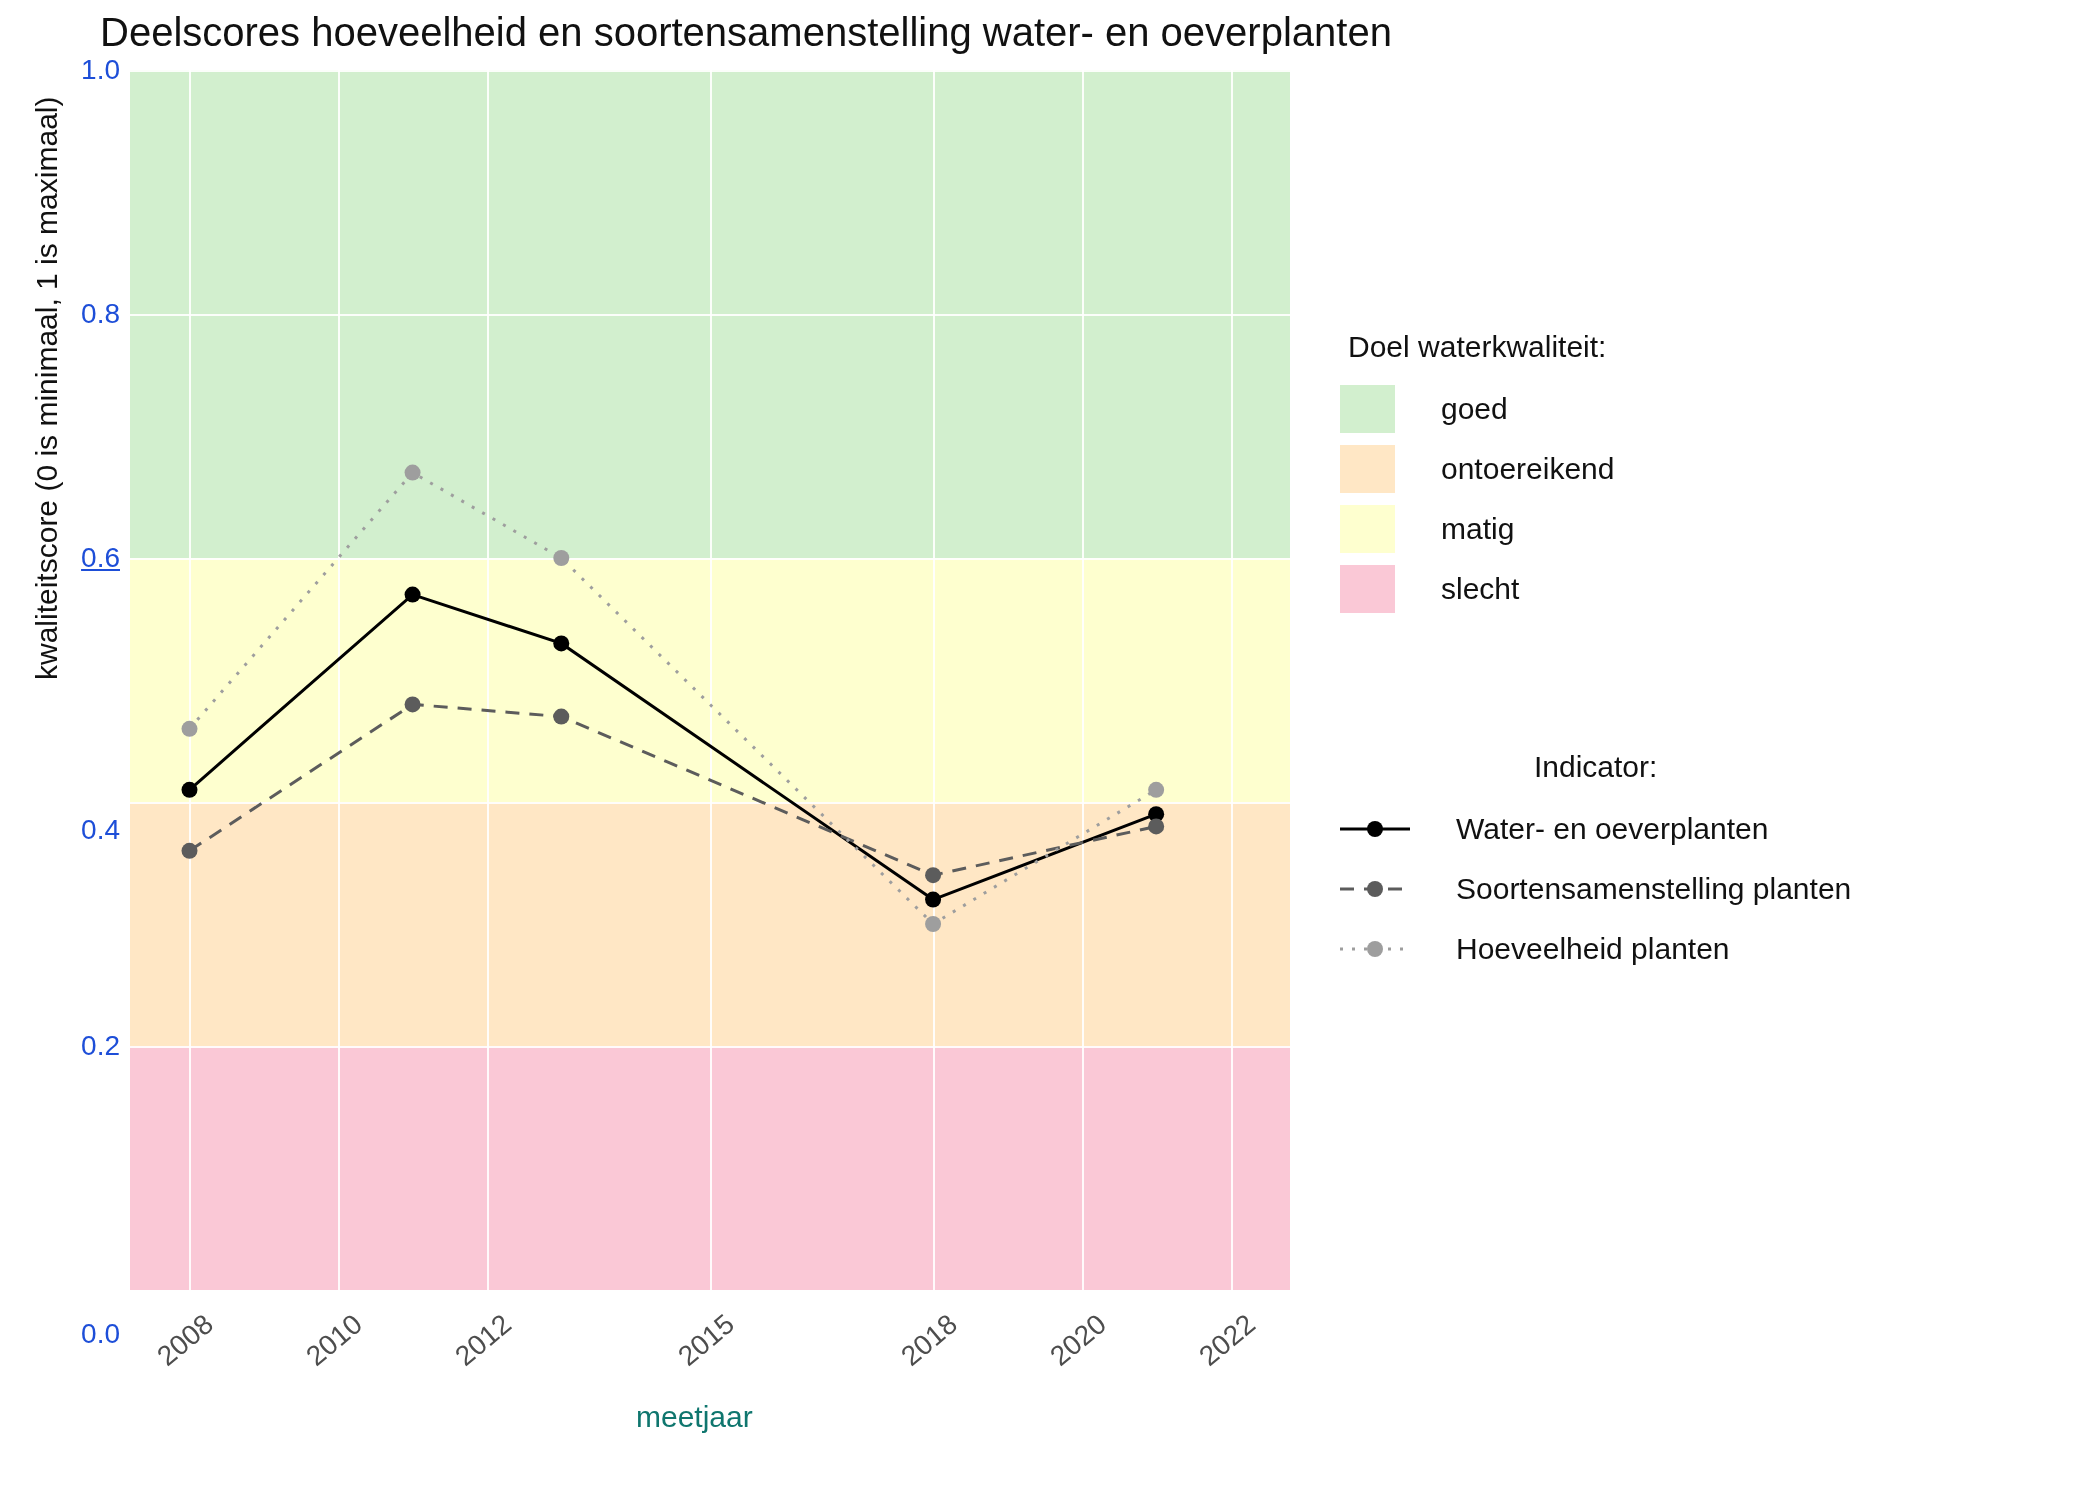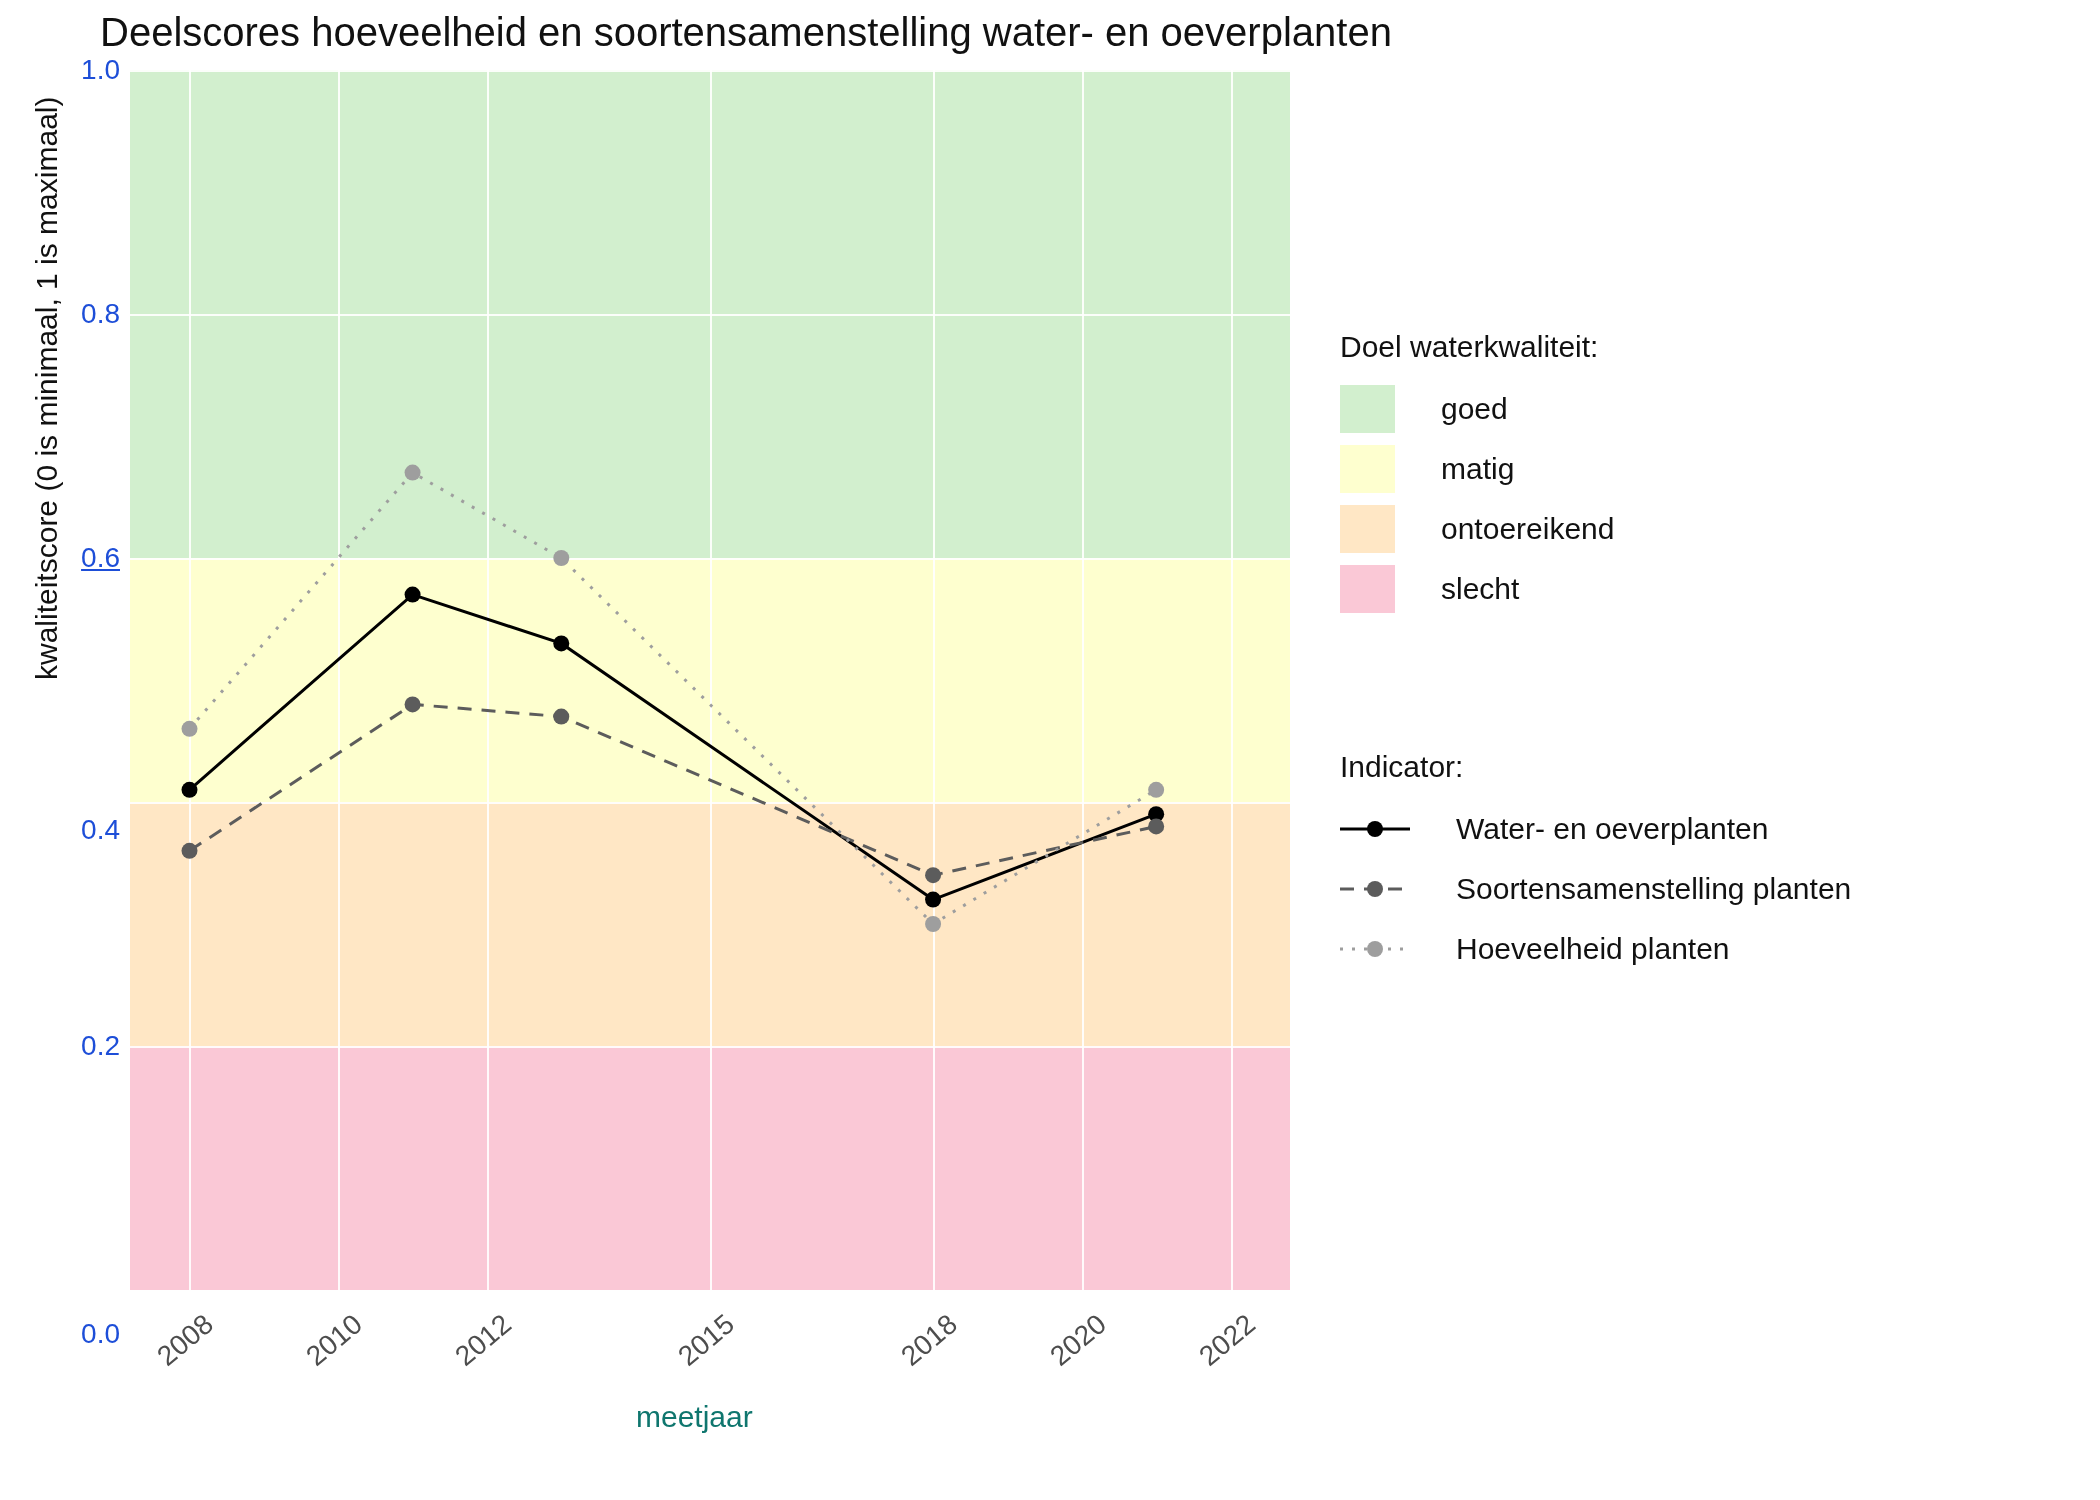--- a/index.html
+++ b/index.html
@@ -83,20 +83,21 @@
     left: 636px;
     top: 1400px;
     font-size: 30px;
     color: #0f766e;
   }
   .legend-block {
     position: absolute;
     left: 1340px;
     font-size: 30px;
     color: #111;
+    text-align: center;
   }
   .legend-title {
     font-size: 30px;
     margin-bottom: 20px;
   }
   .legend-item {
     display: flex;
     align-items: center;
     margin: 10px 0 10px 0;
     height: 50px;
@@ -198,26 +199,26 @@
     </div>
 
   <div class="legend-block" style="top:330px">
     <div class="legend-title">Doel waterkwaliteit:</div>
     <div id="legend-bands">
         <div class="legend-item">
           <div class="swatch" style="background: rgb(210, 239, 206);"></div>
           <span>goed</span>
         </div>
         <div class="legend-item">
+          <div class="swatch" style="background: rgb(255, 231, 197);"></div>
+          <span>ontoereikend</span>
+        </div>
+        <div class="legend-item">
           <div class="swatch" style="background: rgb(254, 255, 207);"></div>
           <span>matig</span>
-        </div>
-        <div class="legend-item">
-          <div class="swatch" style="background: rgb(255, 231, 197);"></div>
-          <span>ontoereikend</span>
         </div>
         <div class="legend-item">
           <div class="swatch" style="background: rgb(250, 200, 214);"></div>
           <span>slecht</span>
         </div>
       </div>
   </div>
 
   <div class="legend-block" style="top:750px">
     <div class="legend-title">Indicator:</div>

